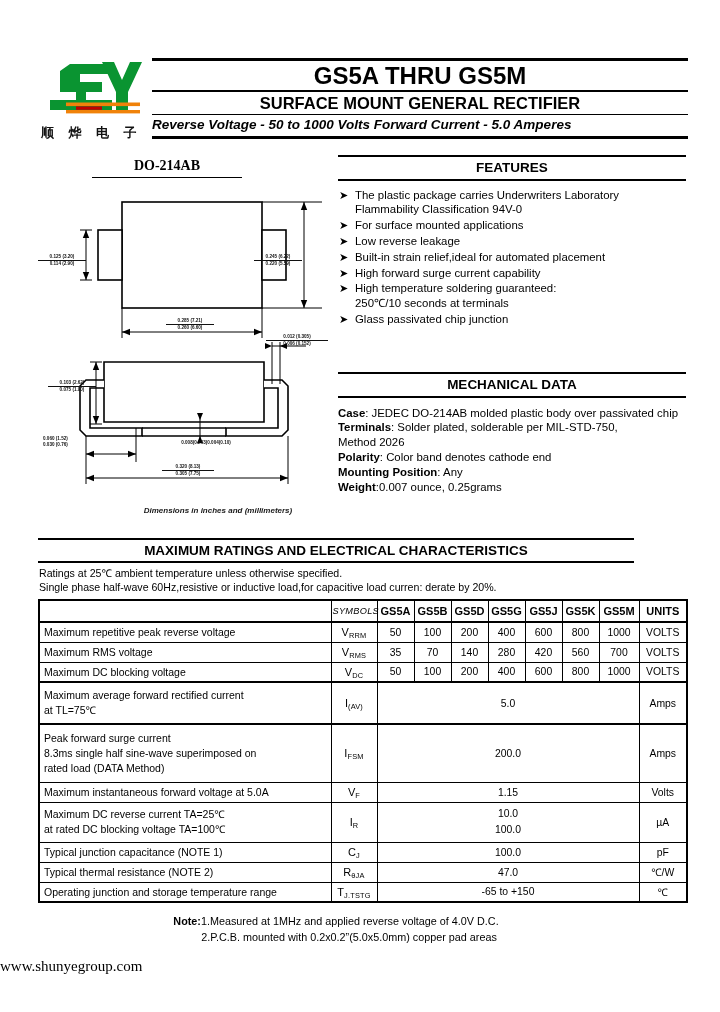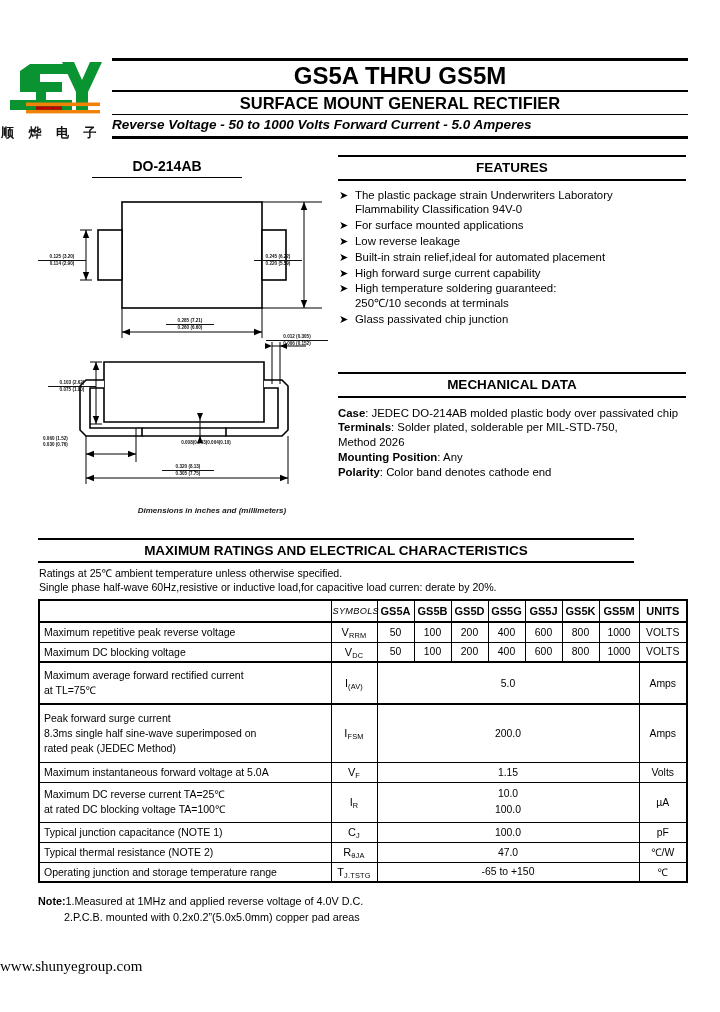--- a/index.html
+++ b/index.html
@@ -15,21 +15,21 @@
     overflow: hidden;
   }
 
   
   .header {
     position: absolute; left: 0; top: 58px;
     width: 720px; height: 92px;
     display: flex; flex-direction: row;
   }
   .logo-box {
-    width: 108px; 
+    width: 108px; margin-left: 40px;
     position: relative;
   }
   .logo-sy { position: relative; width: 100px; height: 64px; }
   .logo-sy svg { display: block; }
   .logo-cn {
     font-family: "DejaVu Sans", sans-serif;
     font-size: 13px; font-weight: bold;
     letter-spacing: 5px;
     color: #111; margin-top: 2px; padding-left: 1px;
     white-space: nowrap;
@@ -65,23 +65,24 @@
   
   .pkg-area {
     position: absolute; left: 40px; top: 158px;
     width: 300px; height: 370px;
   }
   .pkg-title {
     text-align: center; width: 150px; margin-left: 52px;
     font-size: 14px; font-weight: bold;
     border-bottom: 1.6px solid #000;
     padding-bottom: 3px;
+    font-family: Liberation Serif, serif;
   }
   .dimnote {
-    position: absolute; left: 52px; top: 348px;
+    position: absolute; left: 58px; top: 348px;
     width: 240px; text-align: center;
     font-size: 8px; font-style: italic; font-weight: bold;
     color: #1a1a1a;
   }
   .dimlbl {
     position: absolute;
     font-size: 4.6px; font-weight: bold;
     line-height: 1.25; text-align: center;
     color: #111; white-space: nowrap;
   }
@@ -166,21 +167,21 @@
   table.main td.c-sym { font-size: 11px; }
   tr.thickbot > td { border-bottom: 2.2px solid #000; }
   .sub { font-size: 7.4px; vertical-align: baseline; position: relative; top: 2px; letter-spacing: .2px; }
   .desc2 { line-height: 1.45; }
   .desc2 span { display: block; }
   .tcell2 { line-height: 1.5; }
   .tcell2 span { display: block; }
   .rowtall td { height: 20px; }
   .notes {
     margin-top: 11px;
-    font-size: 10.8px; line-height: 1.45;
+    font-size: 10.8px; line-height: 1.45; text-align: center;
   }
   .notes .n2 { padding-left: 26px; }
   .notes b { font-weight: bold; }
 
   
   .footer {
     position: absolute; left: 0; top: 958px; width: 720px;
     text-align: left;
     font-size: 15px;
     font-family: "Liberation Serif", serif;
@@ -330,21 +331,21 @@
   </div>
 
   <div class="dimnote">Dimensions in inches and (millimeters)</div>
 </div>
 
 <div class="panel features">
   <div class="panel-head">FEATURES</div>
   <ul class="feat-list">
     <li>
       <span class="bullet">➤</span>
-      <span>The plastic package strain Underwriters Laboratory</span>
+      <span>The plastic package carries Underwriters Laboratory</span>
       <span class="cont">Flammability Classification 94V-0</span>
     </li>
     <li>
       <span class="bullet">➤</span>
       <span>For surface mounted applications</span>
     </li>
     <li>
       <span class="bullet">➤</span>
       <span>Low reverse leakage</span>
     </li>
@@ -374,24 +375,27 @@
     <div>
       <b>Case</b><span>: </span><span>JEDEC DO-214AB molded plastic body over passivated chip</span>
     </div>
     <div>
       <b>Terminals</b><span>: </span><span>Solder plated, solderable per MIL-STD-750,</span>
     </div>
     <div>
       <span>Method 2026</span>
     </div>
     <div>
+      <b>Polarity</b><span>: </span><span>Color band denotes cathode end</span>
+    </div>
+    <div>
       <b>Mounting Position</b><span>: </span><span>Any</span>
     </div>
     <div>
-      <b>Polarity</b><span>: </span><span>Color band denotes cathode end</span>
+      <b>Weight</b><span>:</span><span>0.007 ounce, 0.25grams</span>
     </div>
   </div>
 </div>
 
 <div class="ratings">
   <div class="ratings-head">MAXIMUM RATINGS AND ELECTRICAL CHARACTERISTICS</div>
   <div class="ratings-note">
     <div>Ratings at 25℃ ambient temperature unless otherwise specified.</div>
     <div>Single phase half-wave 60Hz,resistive or inductive load,for capacitive load curren: derate by 20%.</div>
   </div>
@@ -431,20 +435,32 @@
         <td>50</td>
         <td>100</td>
         <td>200</td>
         <td>400</td>
         <td>600</td>
         <td>800</td>
         <td>1000</td>
         <td class="c-units">VOLTS</td>
       </tr>
 
+      <tr class="rowtall">
+        <td class="c-desc">Maximum RMS voltage</td>
+        <td class="c-sym"><span>V</span><span class="sub">RMS</span></td>
+        <td>35</td>
+        <td>70</td>
+        <td>140</td>
+        <td>280</td>
+        <td>420</td>
+        <td>560</td>
+        <td>700</td>
+        <td class="c-units">VOLTS</td>
+      </tr>
 
       <tr class="rowtall thickbot">
         <td class="c-desc">Maximum DC blocking voltage</td>
         <td class="c-sym"><span>V</span><span class="sub">DC</span></td>
         <td>50</td>
         <td>100</td>
         <td>200</td>
         <td>400</td>
         <td>600</td>
         <td>800</td>
@@ -459,21 +475,21 @@
         </td>
         <td class="c-sym"><span>I</span><span class="sub">(AV)</span></td>
         <td colspan="7">5.0</td>
         <td class="c-units">Amps</td>
       </tr>
 
       <tr style="height:58px">
         <td class="c-desc desc2">
           <span>Peak forward surge current</span>
             <span>8.3ms single half sine-wave superimposed on</span>
-            <span>rated peak (JEDEC Method)</span>
+            <span>rated load (DATA Method)</span>
         </td>
         <td class="c-sym"><span>I</span><span class="sub">FSM</span></td>
         <td colspan="7">200.0</td>
         <td class="c-units">Amps</td>
       </tr>
 
       <tr class="rowtall">
         <td class="c-desc">Maximum instantaneous forward voltage at 5.0A</td>
         <td class="c-sym"><span>V</span><span class="sub">F</span></td>
         <td colspan="7">1.15</td>

